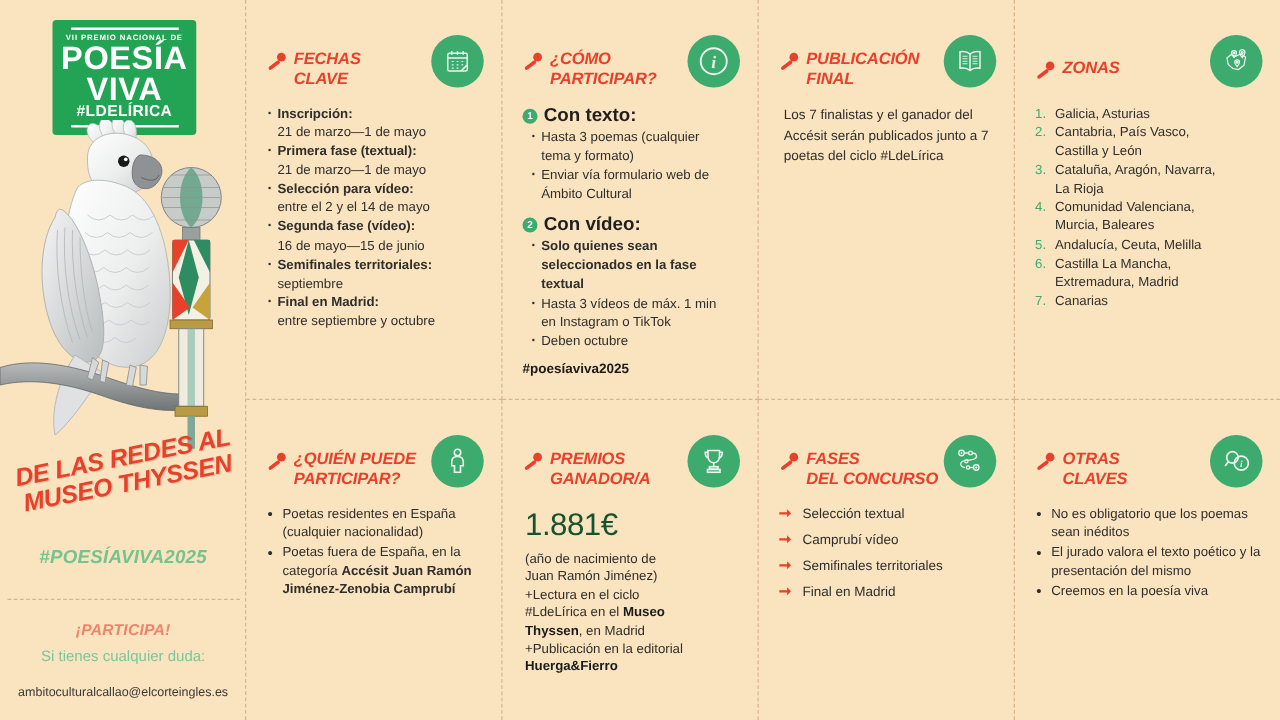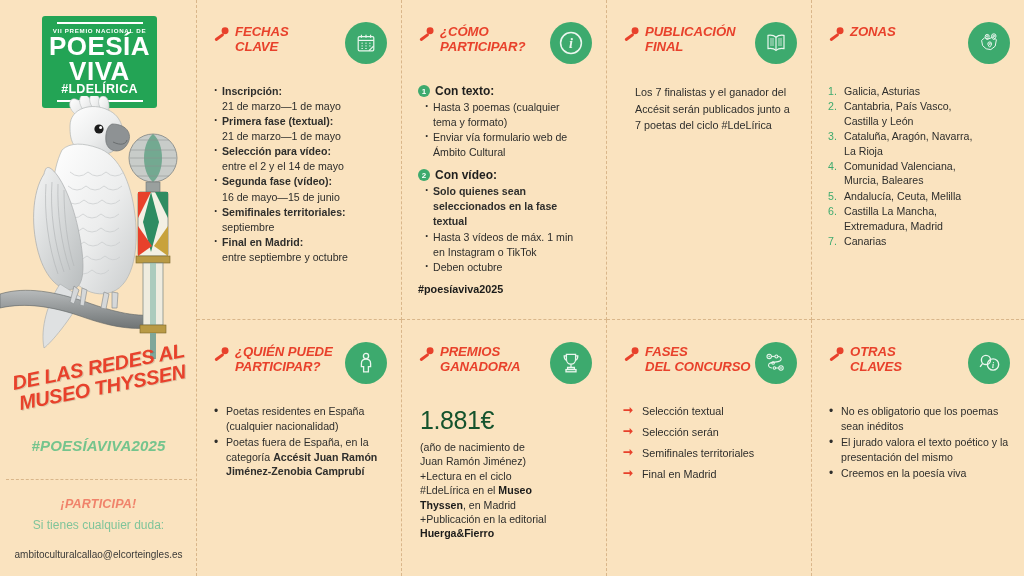--- a/index.html
+++ b/index.html
@@ -99,21 +99,21 @@
   .cell {
     position: relative;
     padding: 24px 14px 10px 16px;
     border-right: 1px dashed #D9B68A;
     border-bottom: 1px dashed #D9B68A;
   }
   .cell.last-col { border-right: none; }
   .cell.last-row { border-bottom: none; }
 
   .cell-head {
-    display: flex; align-items: flex-start;
+    display: flex; align-items: flex-end;
     justify-content: space-between;
     min-height: 46px;
   }
   .head-left { display: flex; align-items: flex-start; gap: 5px; }
   .mic-icon { flex: 0 0 auto; margin-top: 2px; }
   .cell-title {
     color: #E8412B;
     font-weight: bold; font-style: italic;
     font-size: 13.2px; line-height: 1.16;
     letter-spacing: -0.1px;
@@ -184,27 +184,26 @@
     display: flex; align-items: center; gap: 5px;
     margin: 0 0 2px 0;
   }
   .num-circle {
     width: 12px; height: 12px; border-radius: 50%;
     background: #3DAA6E; color: #fff;
     font-size: 8px; font-weight: bold;
     display: flex; align-items: center; justify-content: center;
     flex: 0 0 auto;
   }
-  .num-label { font-size: 12px; font-weight: bold; color: #1F1F1E; }
+  .num-label { font-size: 15px; font-weight: bold; color: #1F1F1E; }
   .sub-list { margin: 0 0 9px 6px; }
 
   .para {
     font-size: 10.8px; line-height: 1.55; color: #2E2E2C;
     padding-left: 4px;
-    margin-left: 8px;
   }
   .prize-amount {
     font-size: 25px; font-weight: normal; color: #14532d;
     letter-spacing: -0.4px; margin: 16px 0 5px 2px;
   }
   .prize-lines {
     font-size: 10.6px; line-height: 1.36; color: #2E2E2C;
     padding-left: 2px;
   }
   .prize-lines b { font-weight: bold; color: #1B1B1A; }
@@ -594,21 +593,21 @@
               <circle cx="10.4" cy="17" r="1.3"></circle>
             <path d="M11.7 17h3.6"></path>
               <circle cx="17" cy="17" r="2.2"></circle>
             <path d="M16 17h2M17 16v2" stroke-width="0.7"></path>
           </svg>
         </div>
       </div>
       <div class="cell-body">
         <ul class="arrows">
           <li><span class="arrow-glyph">➞</span><span>Selección textual</span></li>
-          <li><span class="arrow-glyph">➞</span><span>Selección serán</span></li>
+          <li><span class="arrow-glyph">➞</span><span>Camprubí vídeo</span></li>
           <li><span class="arrow-glyph">➞</span><span>Semifinales territoriales</span></li>
           <li><span class="arrow-glyph">➞</span><span>Final en Madrid</span></li>
         </ul>
       </div>
     </div>
 
     <div class="cell last-col last-row">
       <div class="cell-head">
         <div class="head-left">
           <span class="mic-icon">

